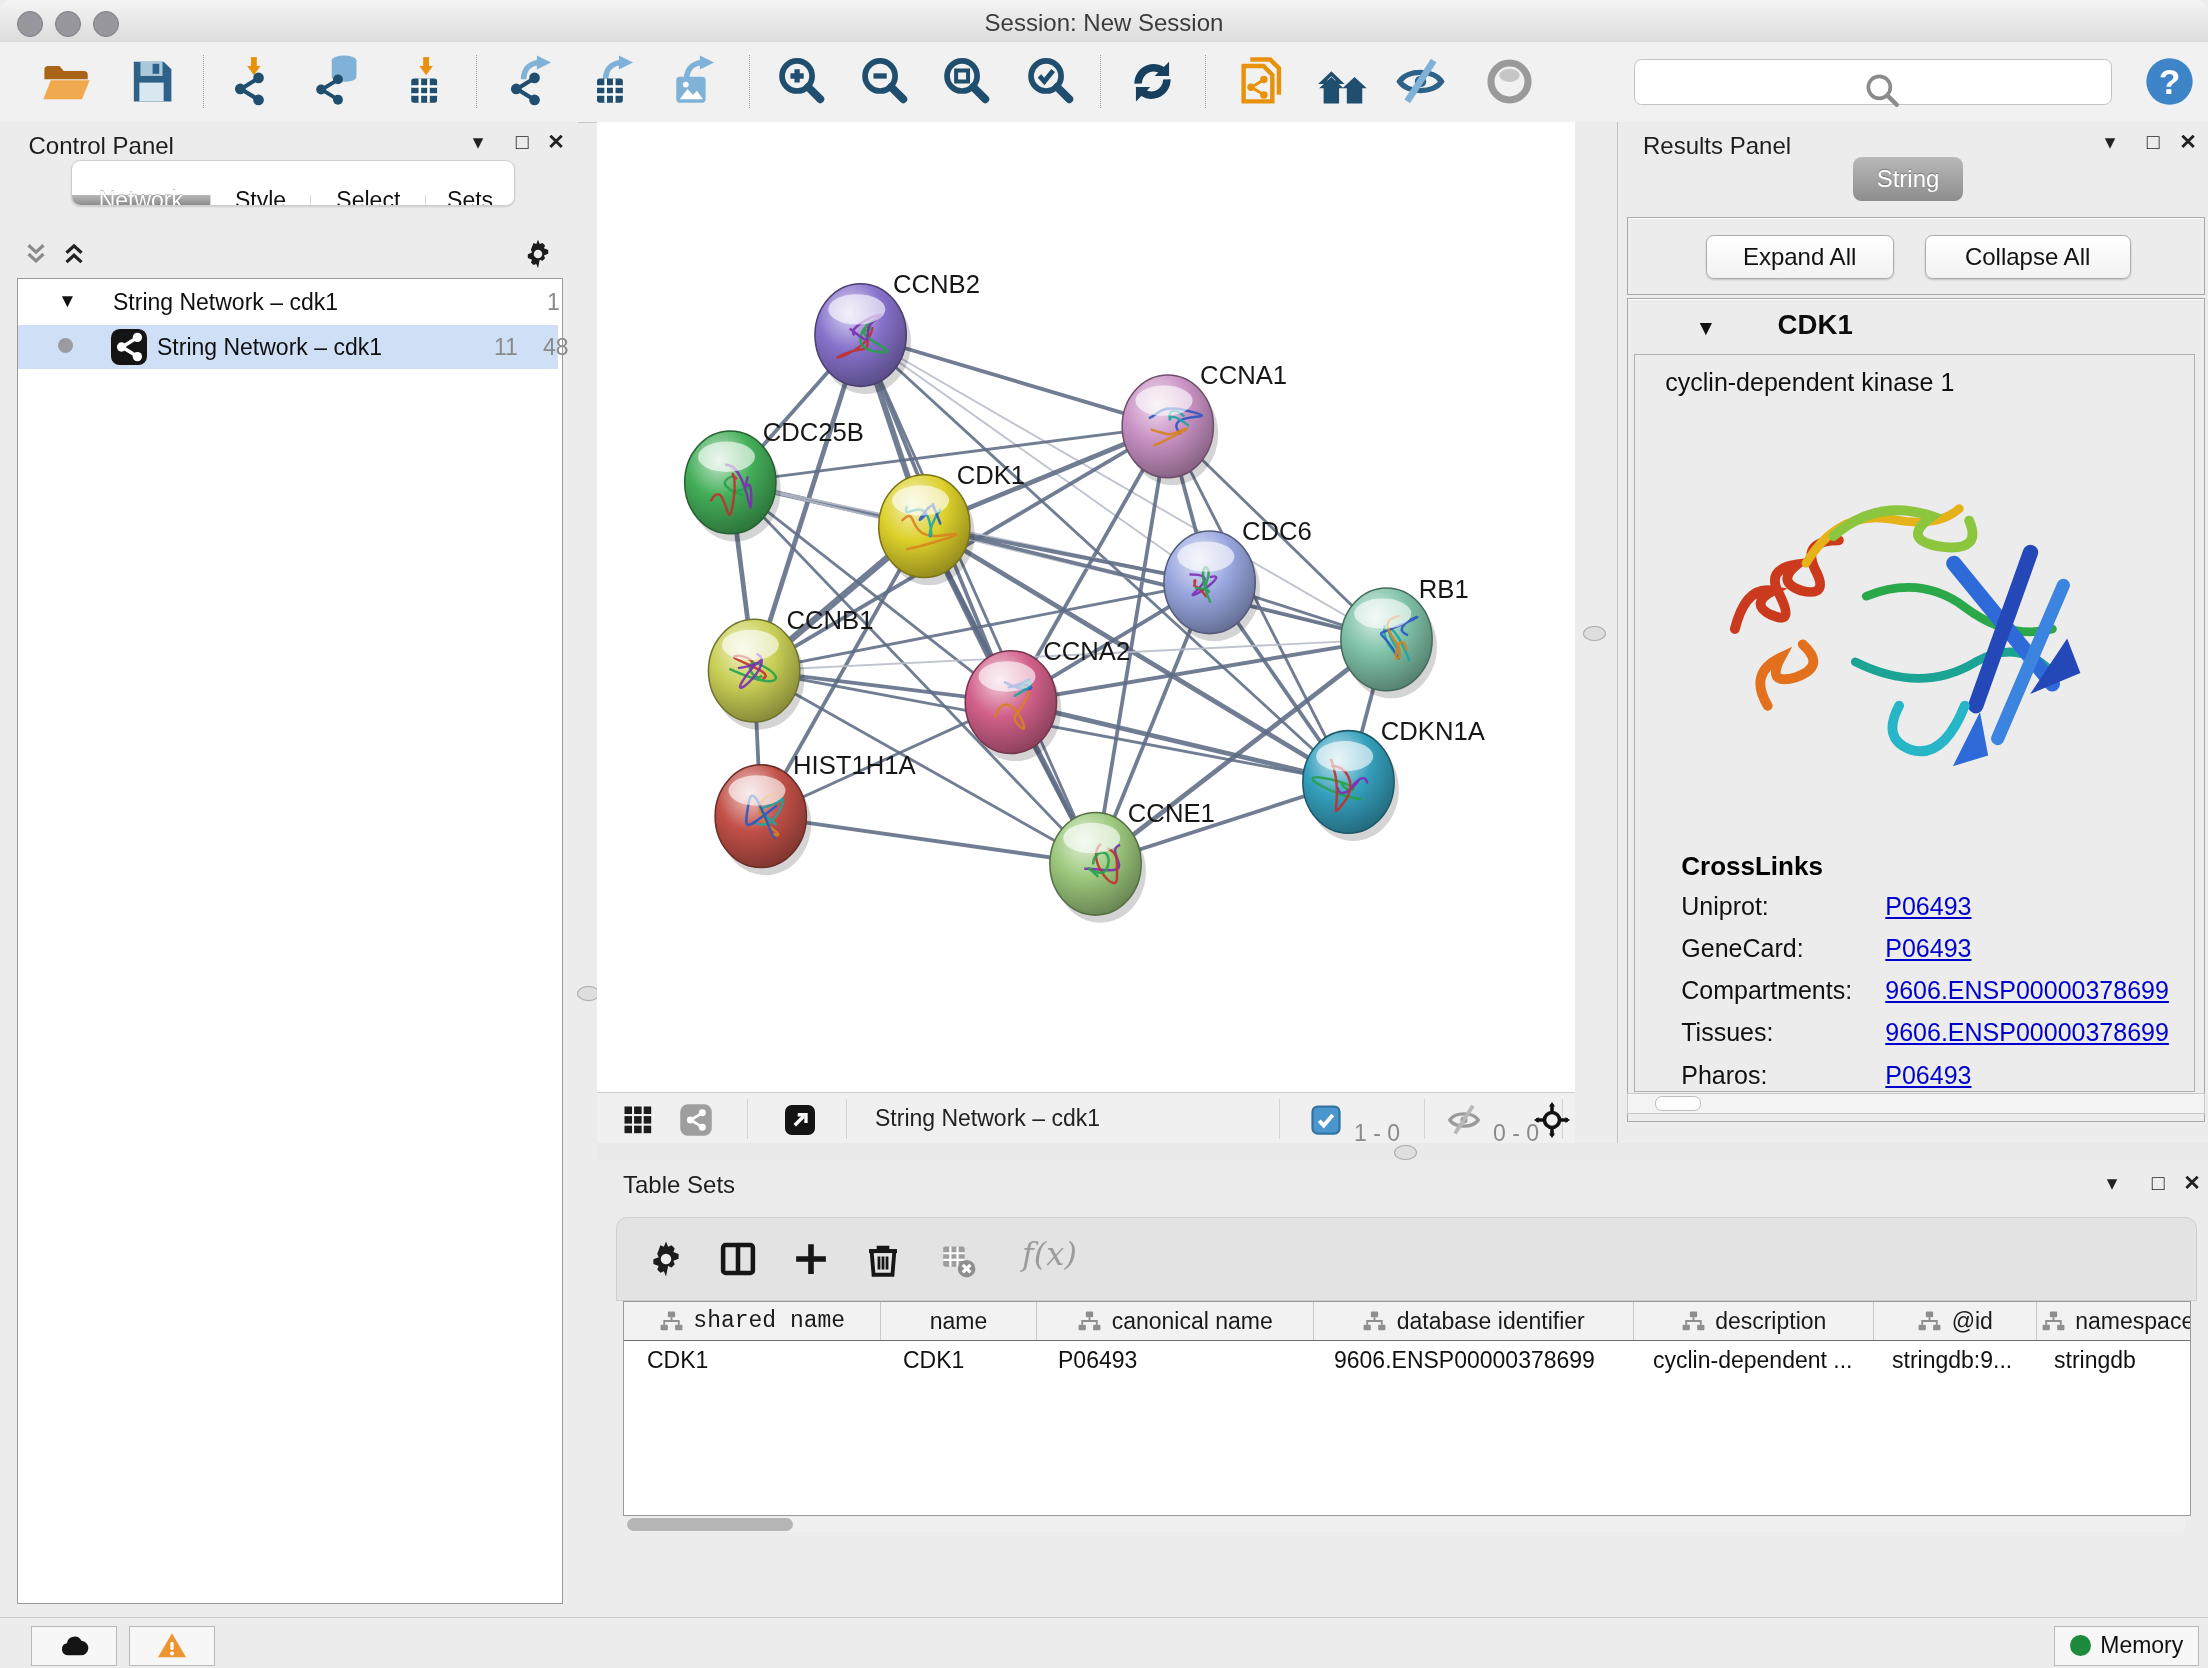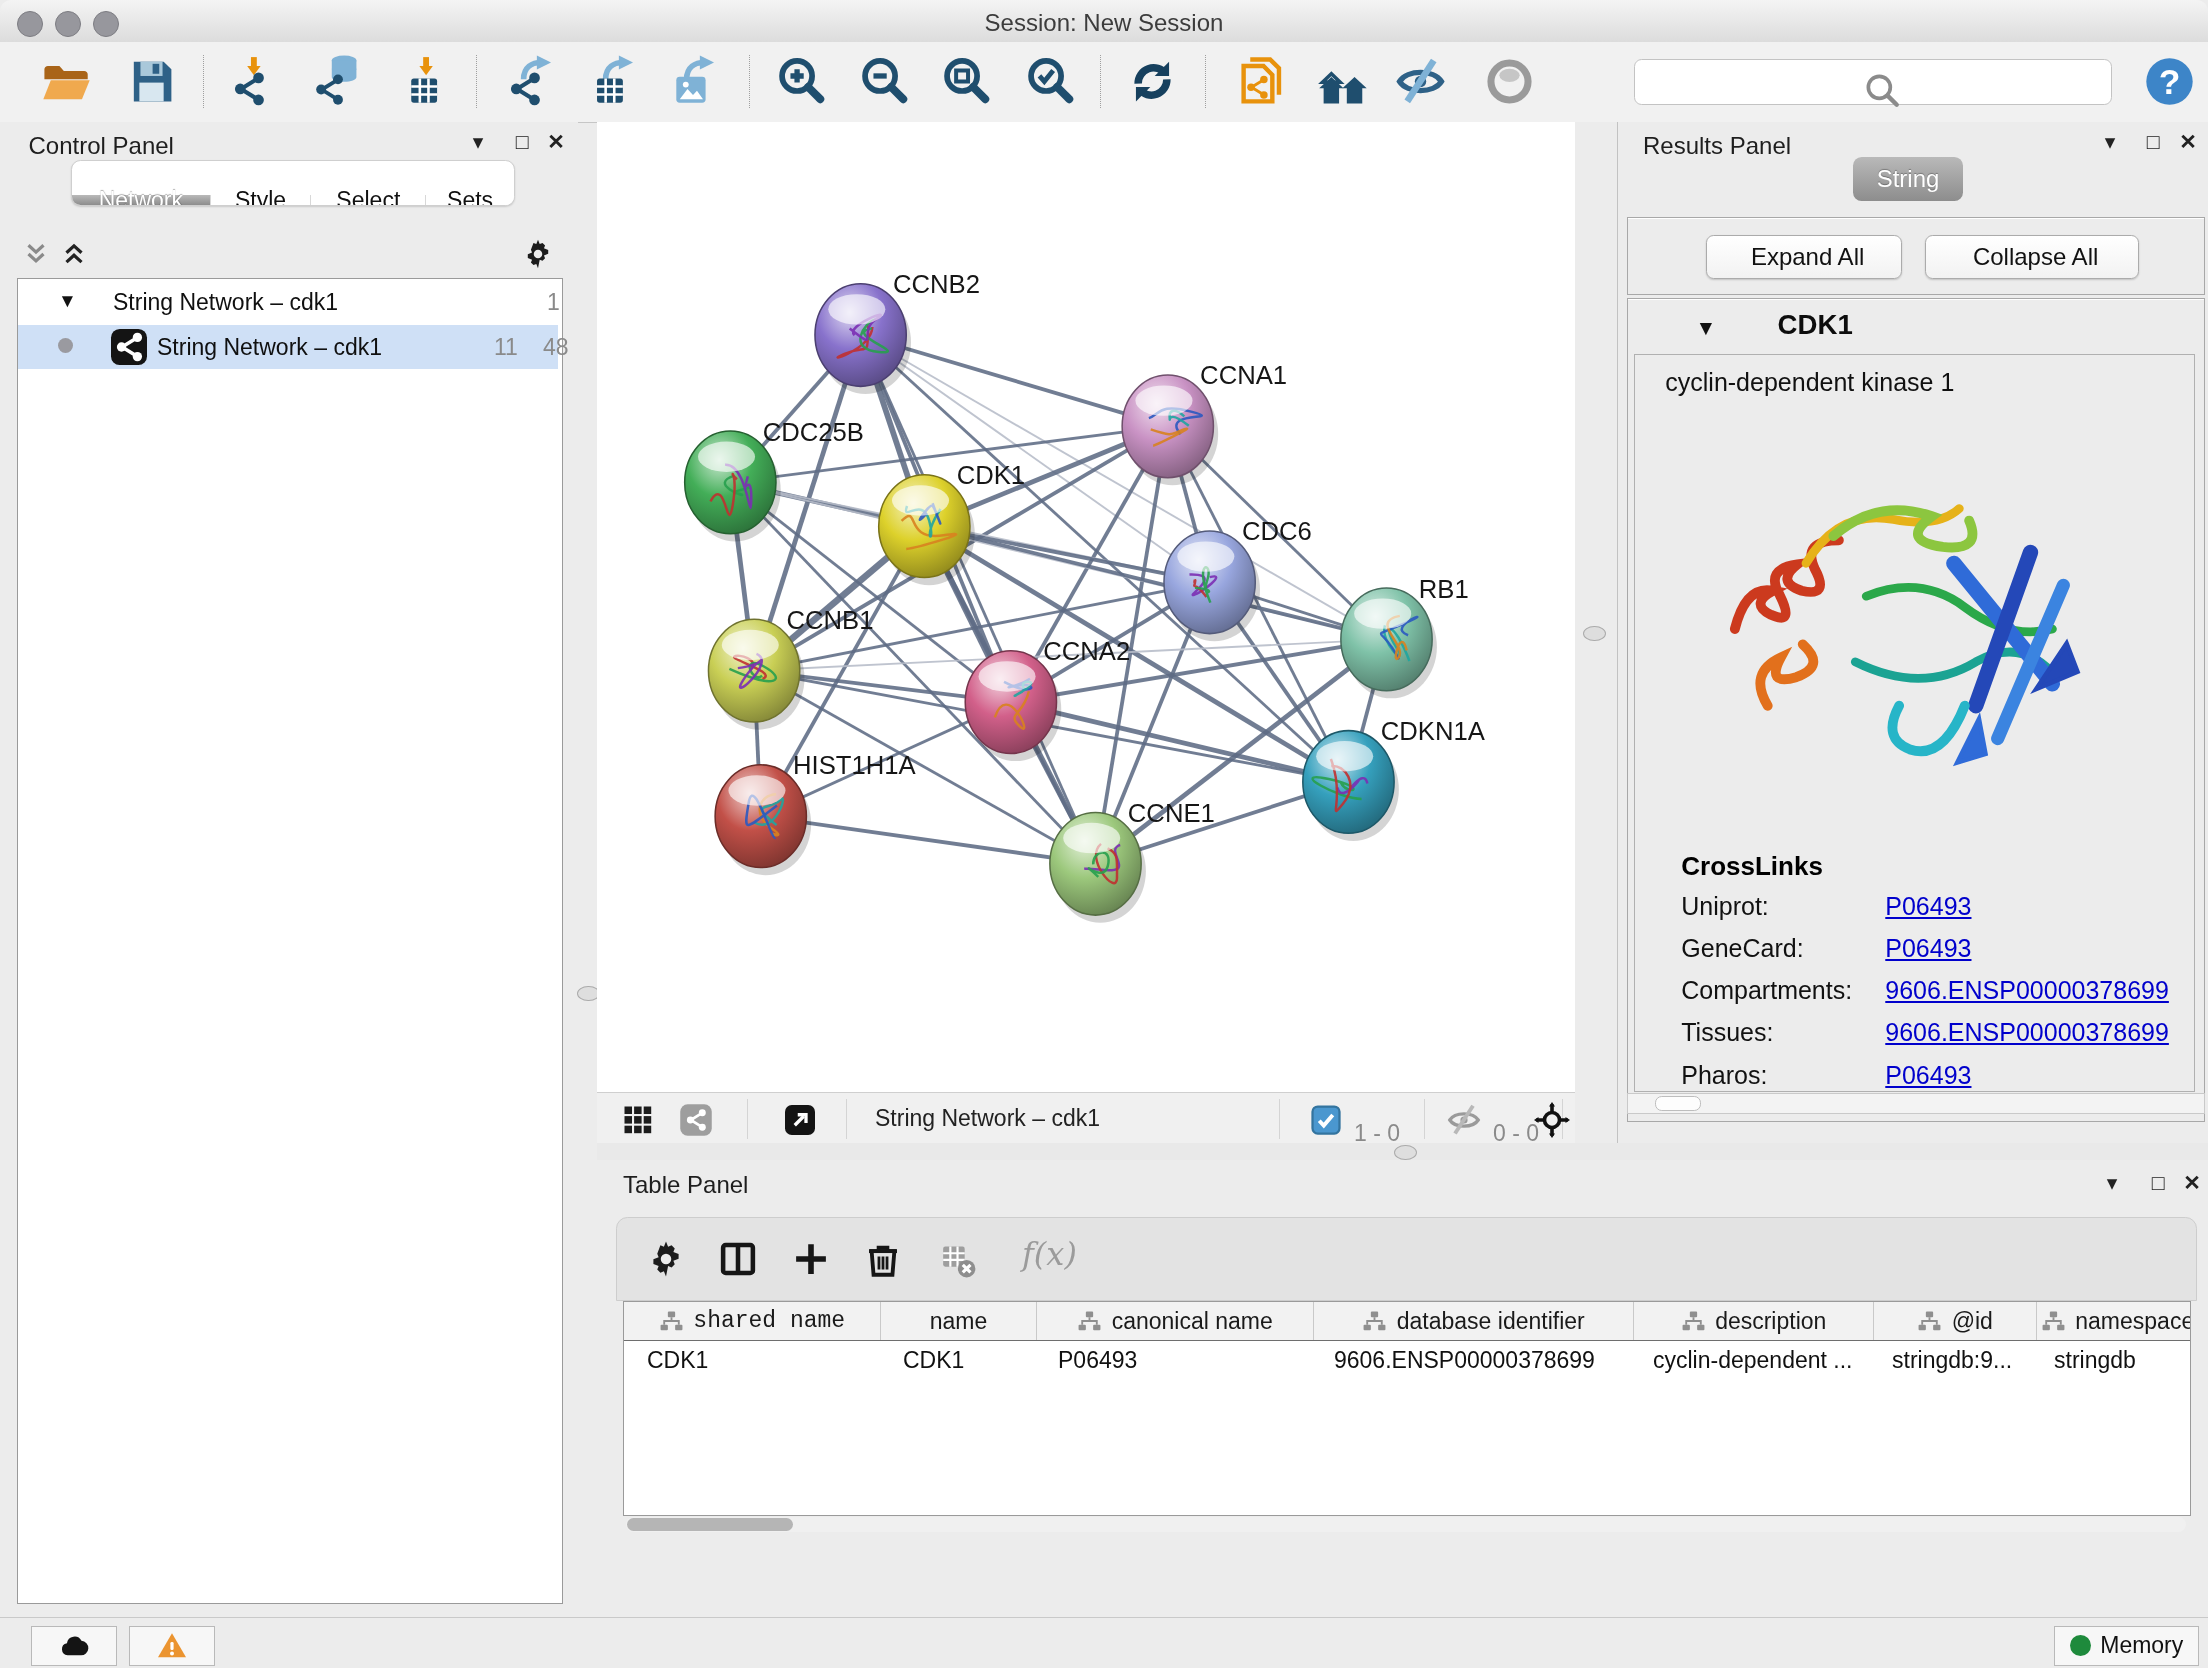--- a/index.html
+++ b/index.html
@@ -44,21 +44,21 @@
   .nt-ic svg{width:36px;height:36px;}
   #nt-name{position:absolute;left:278px;top:12.4px;font-size:23px;color:#222;}
   .nt-badge{position:absolute;top:27px;font-size:23px;color:#8a8a8a;}
   
   #h-splitter{left:597px;top:1143px;width:1611px;height:17px;background:#e9e9e9;}
   
   #results-panel{left:1617px;top:122px;width:592px;height:1021px;background:#ececec;border-left:1.9px solid #c2c2c2;}
   #rp-tab{position:absolute;left:235px;top:35px;width:110px;height:44px;background:linear-gradient(#b9b9b9,#8d8d8d);border-radius:8.6px;color:#fff;font-size:24px;display:flex;align-items:center;justify-content:center;text-shadow:0 -1px 1px rgba(0,0,0,.3);}
   .rp-box{position:absolute;left:8.6px;width:576px;border:1.9px solid #a8a8a8;box-shadow:inset 0 1px 0 #fff;background:#ececec;}
   #rp-btnrow{top:95px;height:76px;}
-  .rp-btn{position:absolute;top:17px;height:42px;background:linear-gradient(#ffffff,#f2f2f2);border:1px solid #ababab;border-radius:7.6px;font-size:24px;color:#111;display:flex;align-items:center;justify-content:center;box-shadow:0 1px 1.9px rgba(0,0,0,.18);padding-left:8px;}
+  .rp-btn{position:absolute;top:17px;height:42px;background:linear-gradient(#ffffff,#f2f2f2);border:1px solid #ababab;border-radius:7.6px;font-size:24px;color:#111;display:flex;align-items:center;justify-content:center;box-shadow:0 1px 1.9px rgba(0,0,0,.18);}
   #rp-cdk{top:176px;height:822px;}
   #rp-cdk-hdr{position:absolute;left:0;top:0;width:100%;height:55px;}
   #rp-cdk-hdr .caret{position:absolute;left:68px;top:17px;font-size:21px;color:#111;}
   #rp-cdk-hdr .sym{position:absolute;left:150px;top:9.5px;font-size:27.6px;font-weight:bold;color:#0d0d0d;}
   #rp-inner{position:absolute;left:6.7px;top:55px;width:559px;height:736px;border:1.9px solid #b0b0b0;background:#ececec;}
   #rp-desc{position:absolute;left:30px;top:13.3px;font-size:25px;color:#111;}
   #protein-img{position:absolute;left:67px;top:76px;width:438px;height:418px;}
   #crosslinks{position:absolute;left:46px;top:496px;font-family:Liberation Sans, sans-serif;}
   #crosslinks .cl-title{font-size:26px;font-weight:bold;color:#000;margin-bottom:9.5px;}
   .cl-row{display:flex;margin-bottom:13.3px;}
@@ -672,21 +672,21 @@
           </div>
       </div>
     </div>
   </div>
   <div id="rp-scroll">
       <div id="rp-thumb"></div>
     </div>
 </div>
 
 <div id="table-panel" class="abs">
-  <div class="pnl-title abs" style="left:26px;top:11.4px">Table Panel</div>
+  <div class="pnl-title abs" style="left:26px;top:11.4px">Table Sets</div>
   <div class="pnl-ctl" style="left:1499px;top:11.4px">▾</div>
   <div class="pnl-ctl" style="left:1545px;top:11.4px">□</div>
   <div class="pnl-ctl" style="left:1579px;top:11.4px;font-weight:bold">✕</div>
   <div id="tp-toolbar">
     <span class="tp-ic ic" style="left:49px"><svg viewBox="0 0 24 24" style="width:100%;height:100%">
           <path d="M12 2l1.2 3 2-.8 1.8 1.8-.8 2 3 1.2v2.6l-3 1.2.8 2-1.8 1.8-2-.8L12 22l-1.2-3-2 .8-1.8-1.8.8-2-3-1.2v-2.6l3-1.2-.8-2L8.8 4.2l2 .8z" fill="#1c1c1c"></path>
           <circle cx="12" cy="12" r="3" fill="#ececec"></circle>
         </svg></span>
     <span class="tp-ic ic" style="left:121px"><svg viewBox="0 0 24 24" style="width:100%;height:100%">
           <rect x="3.5" y="4" width="17" height="16" rx="1.5" fill="none" stroke="#161616" stroke-width="2.6"></rect>

